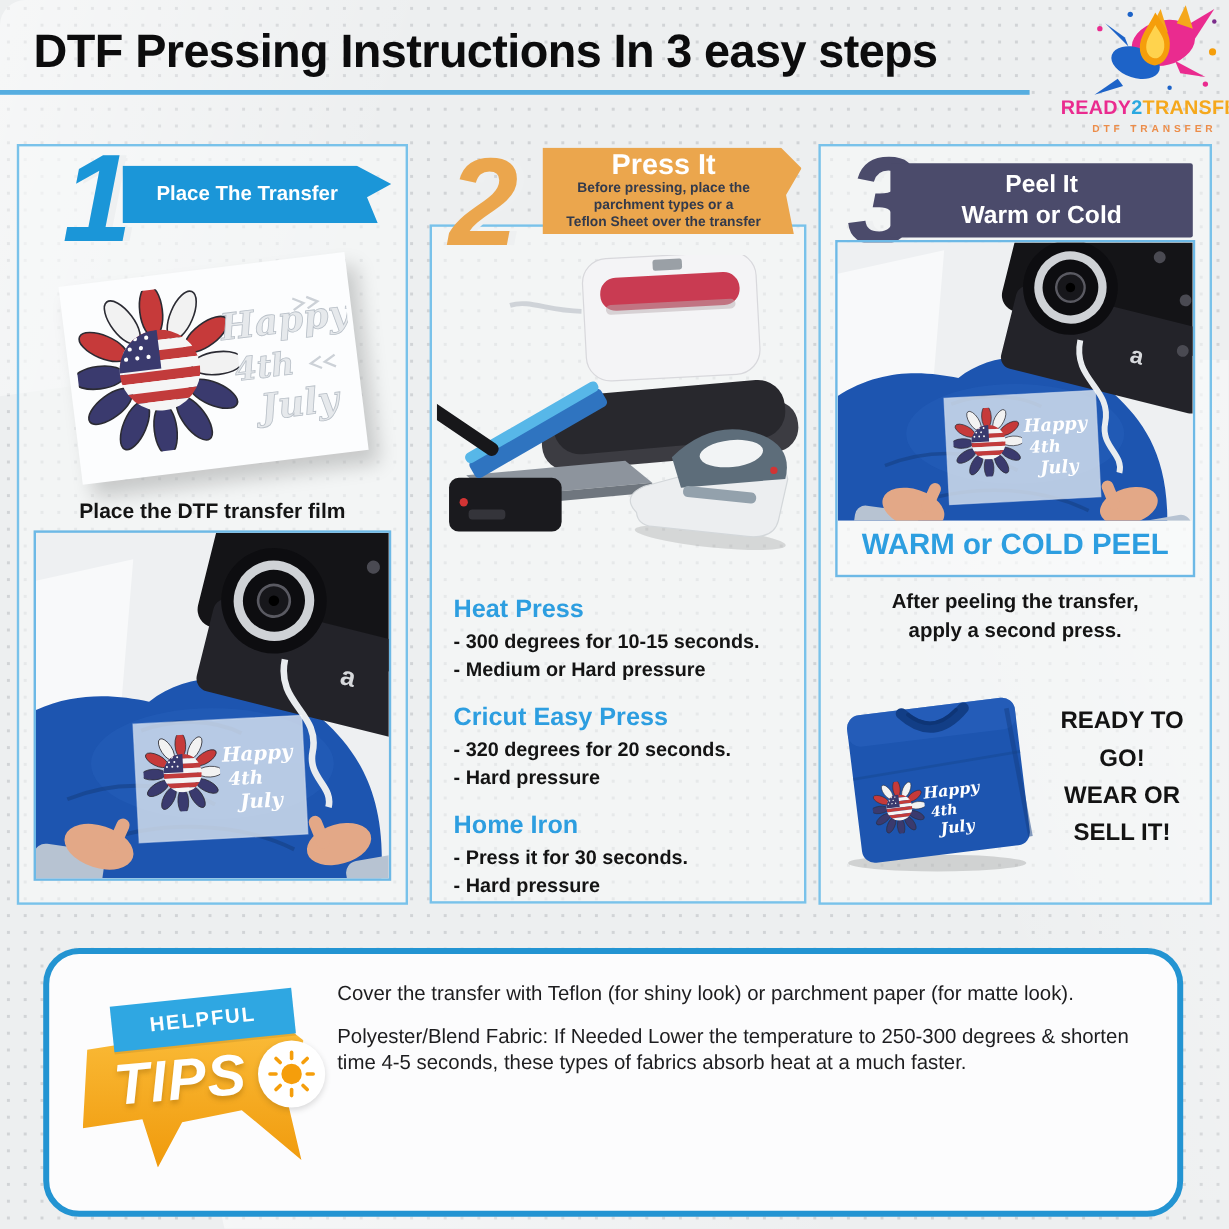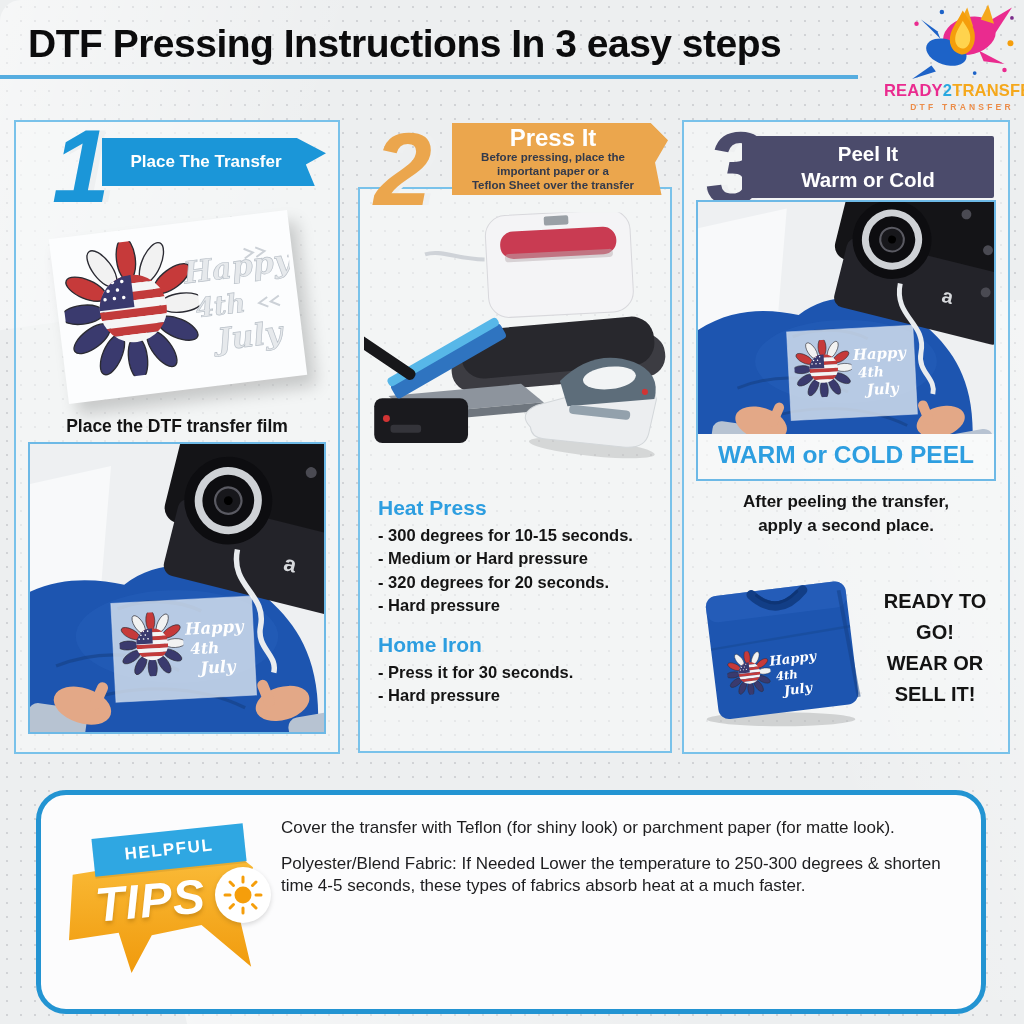--- a/index.html
+++ b/index.html
@@ -316,35 +316,36 @@
           <use href="#press-scene"></use>
         </svg>
     </div>
   </section>
 
   <section class="panel" id="panel2">
     <div class="step-num">2</div>
     <div class="banner banner2">
       <span class="b2-title">Press It</span>
       <span class="b2-sub">Before pressing, place the</span>
-      <span class="b2-sub">important paper or a</span>
+      <span class="b2-sub">parchment types or a</span>
       <span class="b2-sub">Teflon Sheet over the transfer</span>
     </div>
     <div class="devices-wrap">
       <svg viewBox="0 0 300 250">
           <use href="#devices-art"></use>
         </svg>
     </div>
     <div class="spec-groups">
       <div>
         <h3>Heat Press</h3>
         <div class="spec-line">- 300 degrees for 10-15 seconds.</div>
         <div class="spec-line">- Medium or Hard pressure</div>
       </div>
       <div>
+        <h3>Cricut Easy Press</h3>
         <div class="spec-line">- 320 degrees for 20 seconds.</div>
         <div class="spec-line">- Hard pressure</div>
       </div>
       <div>
         <h3>Home Iron</h3>
         <div class="spec-line">- Press it for 30 seconds.</div>
         <div class="spec-line">- Hard pressure</div>
       </div>
     </div>
   </section>
@@ -358,21 +359,21 @@
     <div class="photo-box">
       <div class="photo-area">
         <svg viewBox="0 0 300 262" preserveAspectRatio="xMidYMid slice">
             <use href="#press-scene"></use>
           </svg>
       </div>
       <div class="peel-label">WARM or COLD PEEL</div>
     </div>
     <div class="caption">
       <span>After peeling the transfer,</span>
-      <span>apply a second place.</span>
+      <span>apply a second press.</span>
     </div>
     <div class="bottom-row">
       <svg viewBox="0 0 230 210">
           <use href="#folded-shirt"></use>
         </svg>
       <div class="ready-text">
         <span>READY TO GO!</span>
         <span>WEAR OR</span>
         <span>SELL IT!</span>
       </div>

